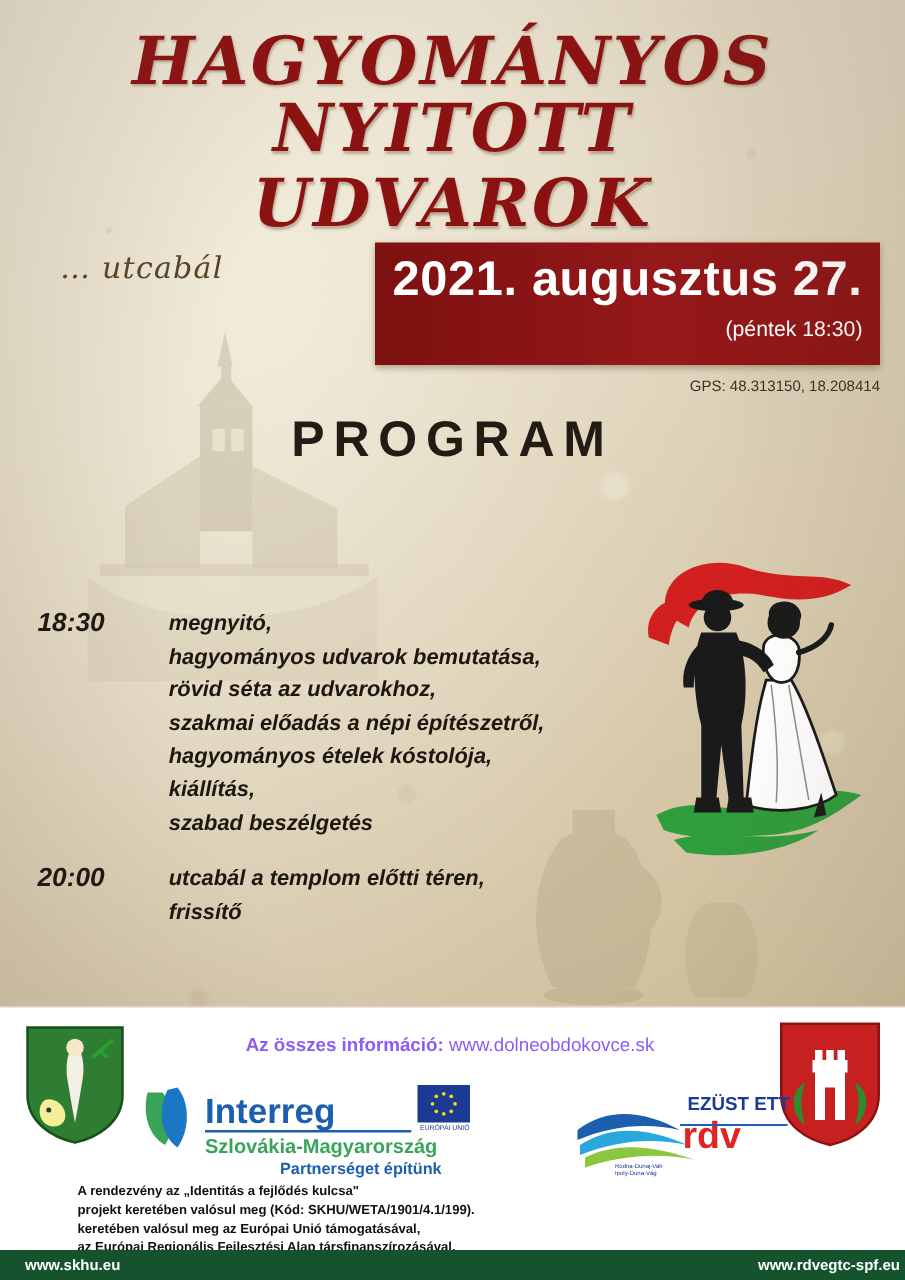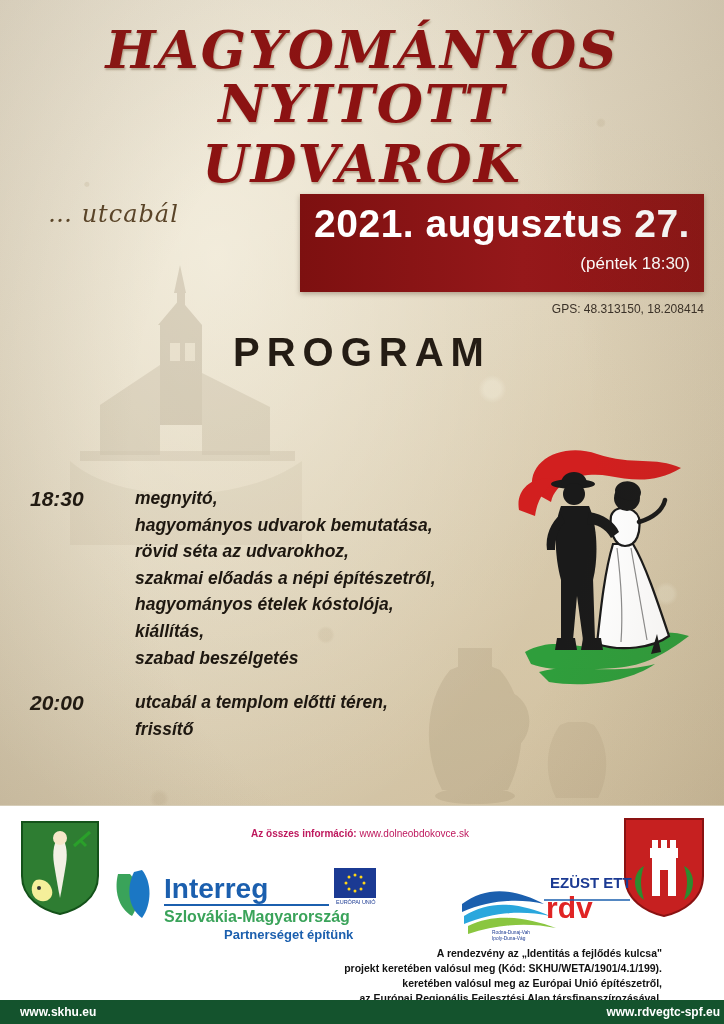--- a/index.html
+++ b/index.html
@@ -204,22 +204,22 @@
     background: #ffffff;
     border-top: 1px solid #d6cdb8;
   }
   .info-line {
     position: absolute;
     left: 150px;
     top: 22px;
     width: 420px;
     text-align: center;
     font-family: "Liberation Sans", sans-serif;
-    font-size: 10px;
-    color: #be185d;
+    font-size: 15px;
+    color: #8b5cf6;
   }
   .info-line b { font-weight: bold; }
 
   .crest-left {
     position: absolute;
     left: 18px;
     top: 12px;
     width: 84px;
     height: 98px;
   }
@@ -244,21 +244,21 @@
     top: 58px;
     width: 175px;
     height: 78px;
   }
 
   .disclaimer {
     position: absolute;
     left: 62px;
     top: 140px;
     width: 600px;
-    text-align: right;
+    text-align: left;
     font-family: "Liberation Sans", sans-serif;
     font-size: 10.5px;
     font-weight: bold;
     color: #111111;
     line-height: 1.42;
   }
 
   .bottom-bar {
     position: absolute;
     left: 0;
@@ -442,21 +442,21 @@
       <text x="92" y="24" font-family="Liberation Sans, sans-serif" font-size="15" font-weight="bold" fill="#1b3a93">EZÜST ETT</text>
       <text x="88" y="54" font-family="Liberation Sans, sans-serif" font-size="30" font-weight="bold" fill="#e02424">rdv</text>
       <path d="M86 36 L172 36" stroke="#1b5fae" stroke-width="1.5"></path>
       <text x="34" y="70" font-family="Liberation Sans, sans-serif" font-size="4.8" fill="#1b3a93">Rodna-Dunaj-Vah</text>
       <text x="34" y="76" font-family="Liberation Sans, sans-serif" font-size="4.8" fill="#1b3a93">Ipoly-Duna-Vág</text>
     </svg>
 
     <div class="disclaimer">
       <div>A rendezvény az „Identitás a fejlődés kulcsa"</div>
       <div>projekt keretében valósul meg (Kód: SKHU/WETA/1901/4.1/199).</div>
-      <div>keretében valósul meg az Európai Unió építészetről,</div>
+      <div>keretében valósul meg az Európai Unió támogatásával,</div>
       <div>az Európai Regionális Fejlesztési Alap társfinanszírozásával.</div>
     </div>
 
     <div class="bottom-bar">
       <span class="lnk lnk-left">www.skhu.eu</span>
       <span class="lnk lnk-right">www.rdvegtc-spf.eu</span>
     </div>
   </div>
 
 </div>

